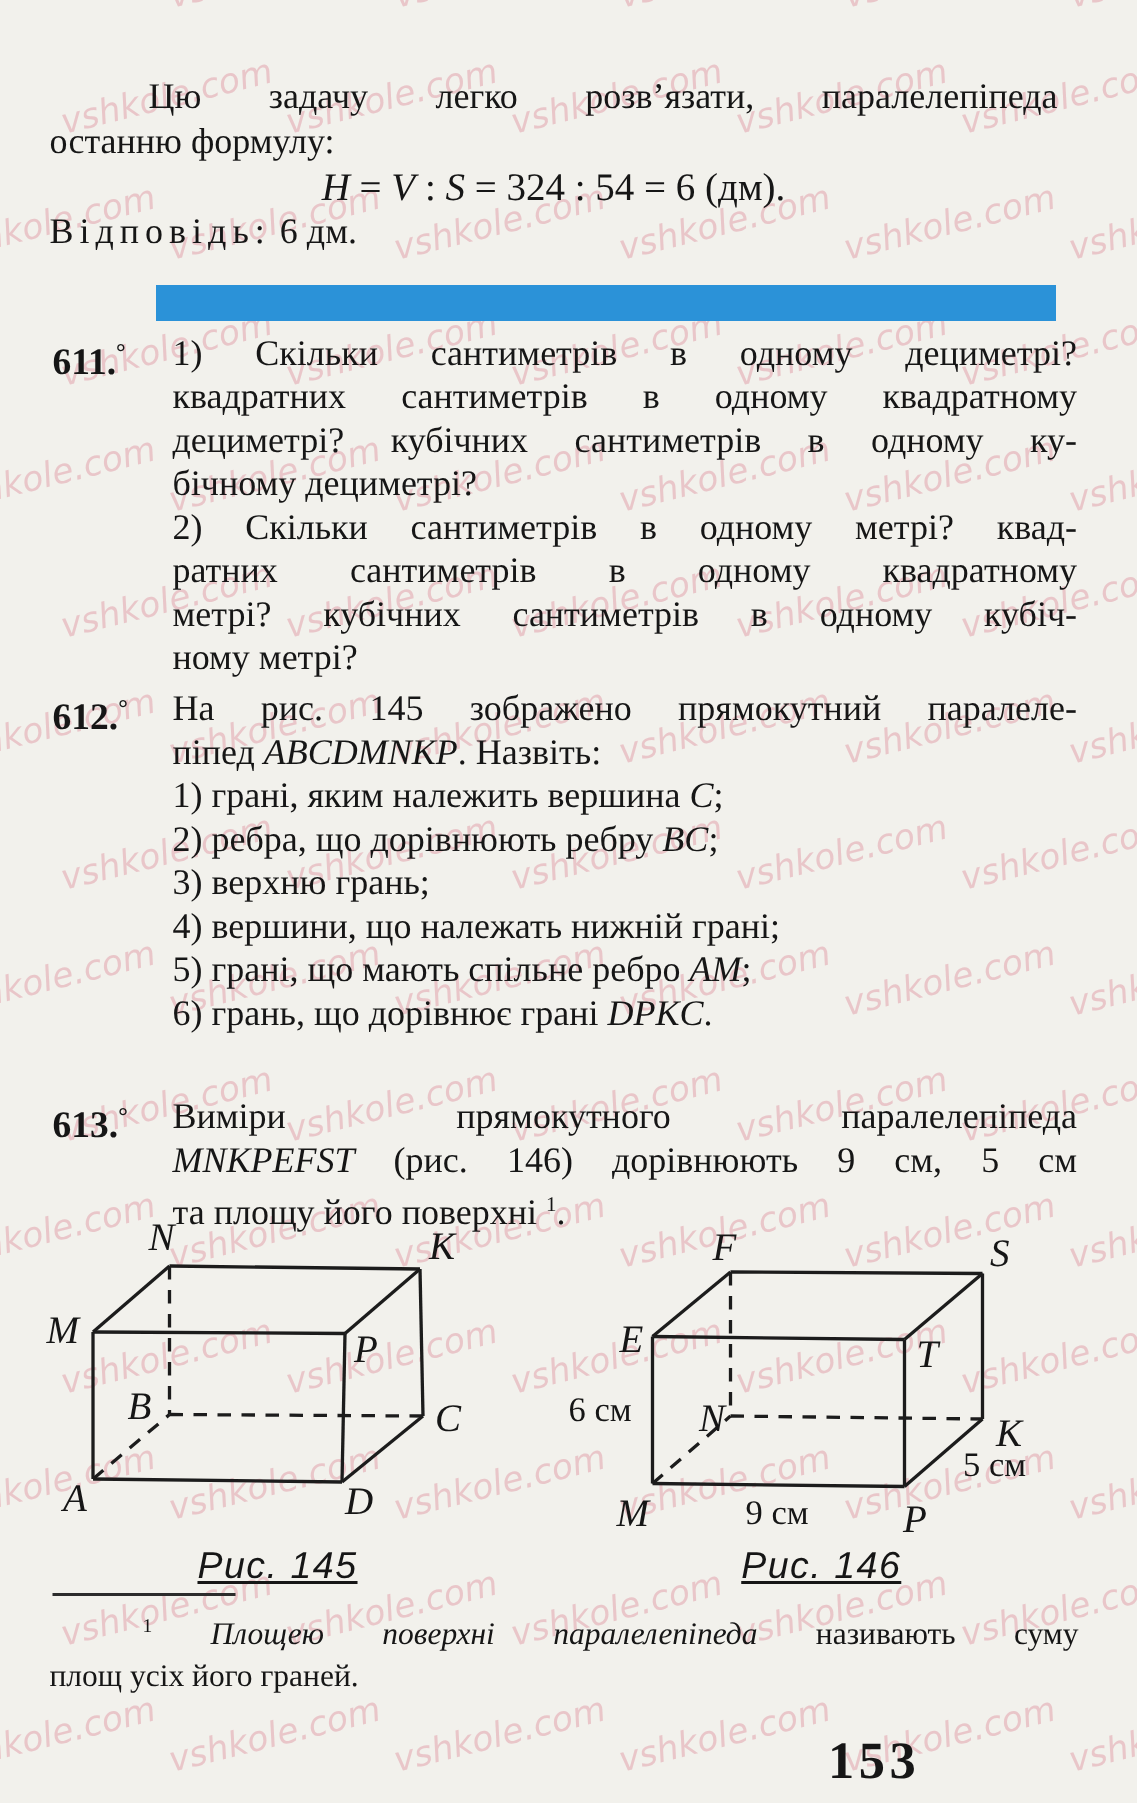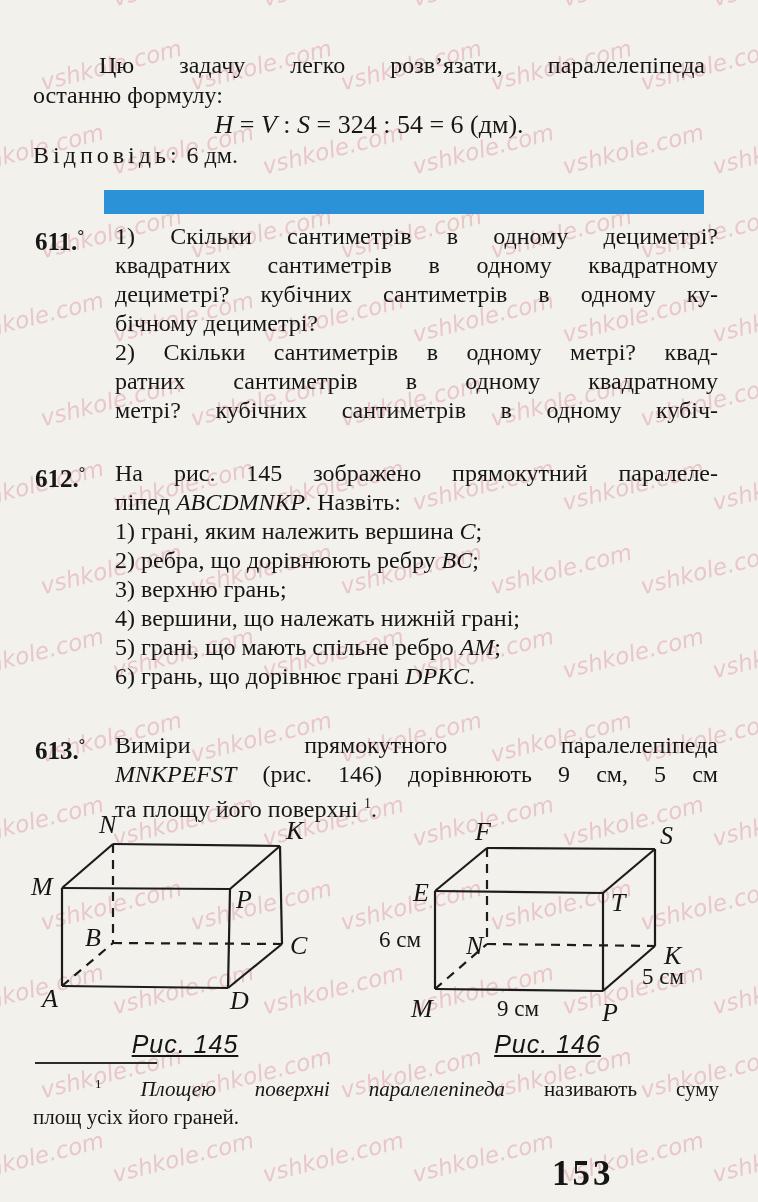--- a/index.html
+++ b/index.html
@@ -147,20 +147,21 @@
     <section class="problem" style="top:222px;">
       <div class="pnum"><span>611.</span><sup>°</sup></div>
       <div class="plines">
         <div class="jline">1) Скільки сантиметрів в одному дециметрі?</div>
         <div class="jline">квадратних сантиметрів в одному квадратному</div>
         <div class="jline">дециметрі? кубічних сантиметрів в одному ку-</div>
         <div class="lline">бічному дециметрі?</div>
         <div class="jline">2) Скільки сантиметрів в одному метрі? квад-</div>
         <div class="jline">ратних сантиметрів в одному квадратному</div>
         <div class="jline">метрі? кубічних сантиметрів в одному кубіч-</div>
+        <div class="lline">ному метрі?</div>
       </div>
     </section>
 
     <section class="problem" style="top:459px;">
       <div class="pnum"><span>612.</span><sup>°</sup></div>
       <div class="plines">
         <div class="jline">На рис. 145 зображено прямокутний паралеле-</div>
         <div class="lline"><span>піпед </span><i>ABCDMNKP</i><span>. Назвіть:</span></div>
         <div class="lline"><span>1) грані, яким належить вершина </span><i>C</i><span>;</span></div>
         <div class="lline"><span>2) ребра, що дорівнюють ребру </span><i>BC</i><span>;</span></div>

